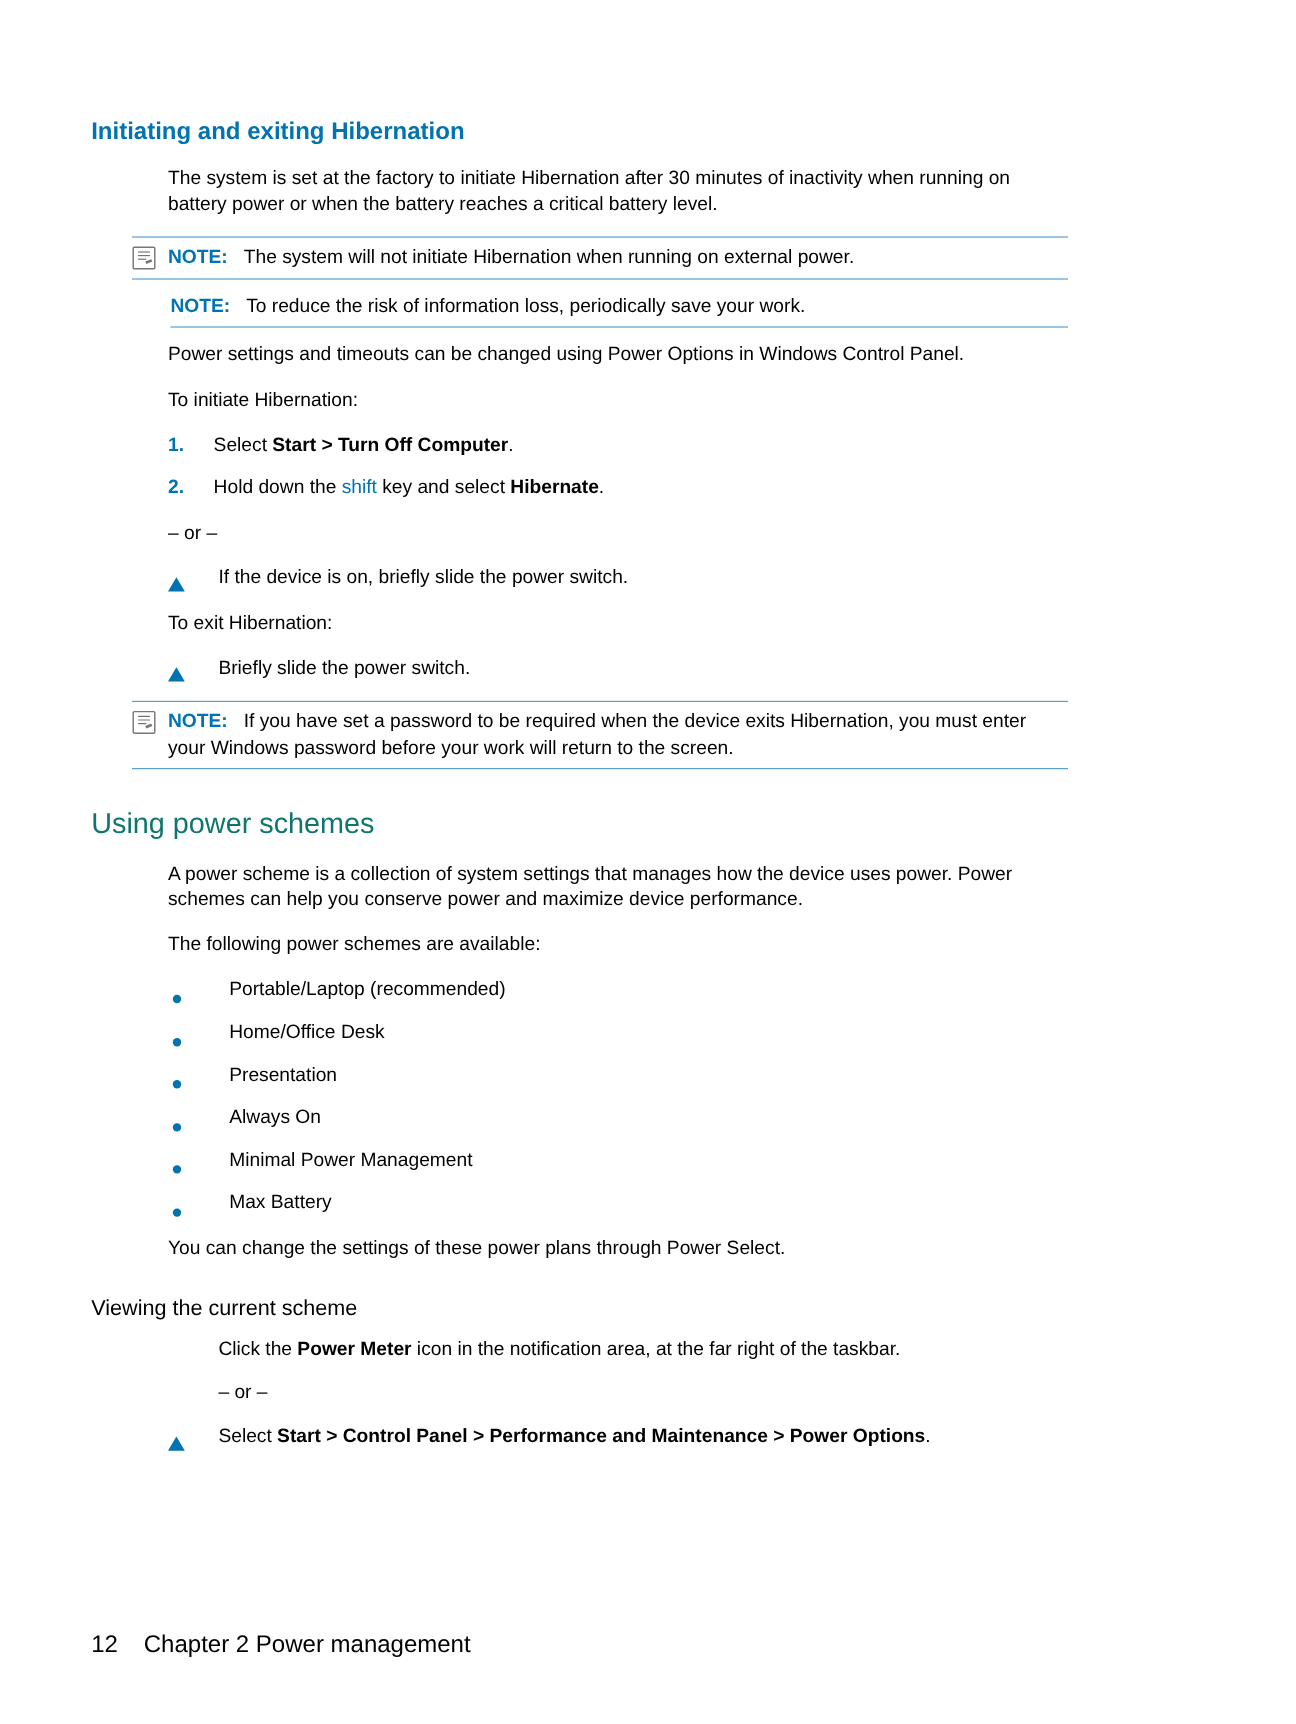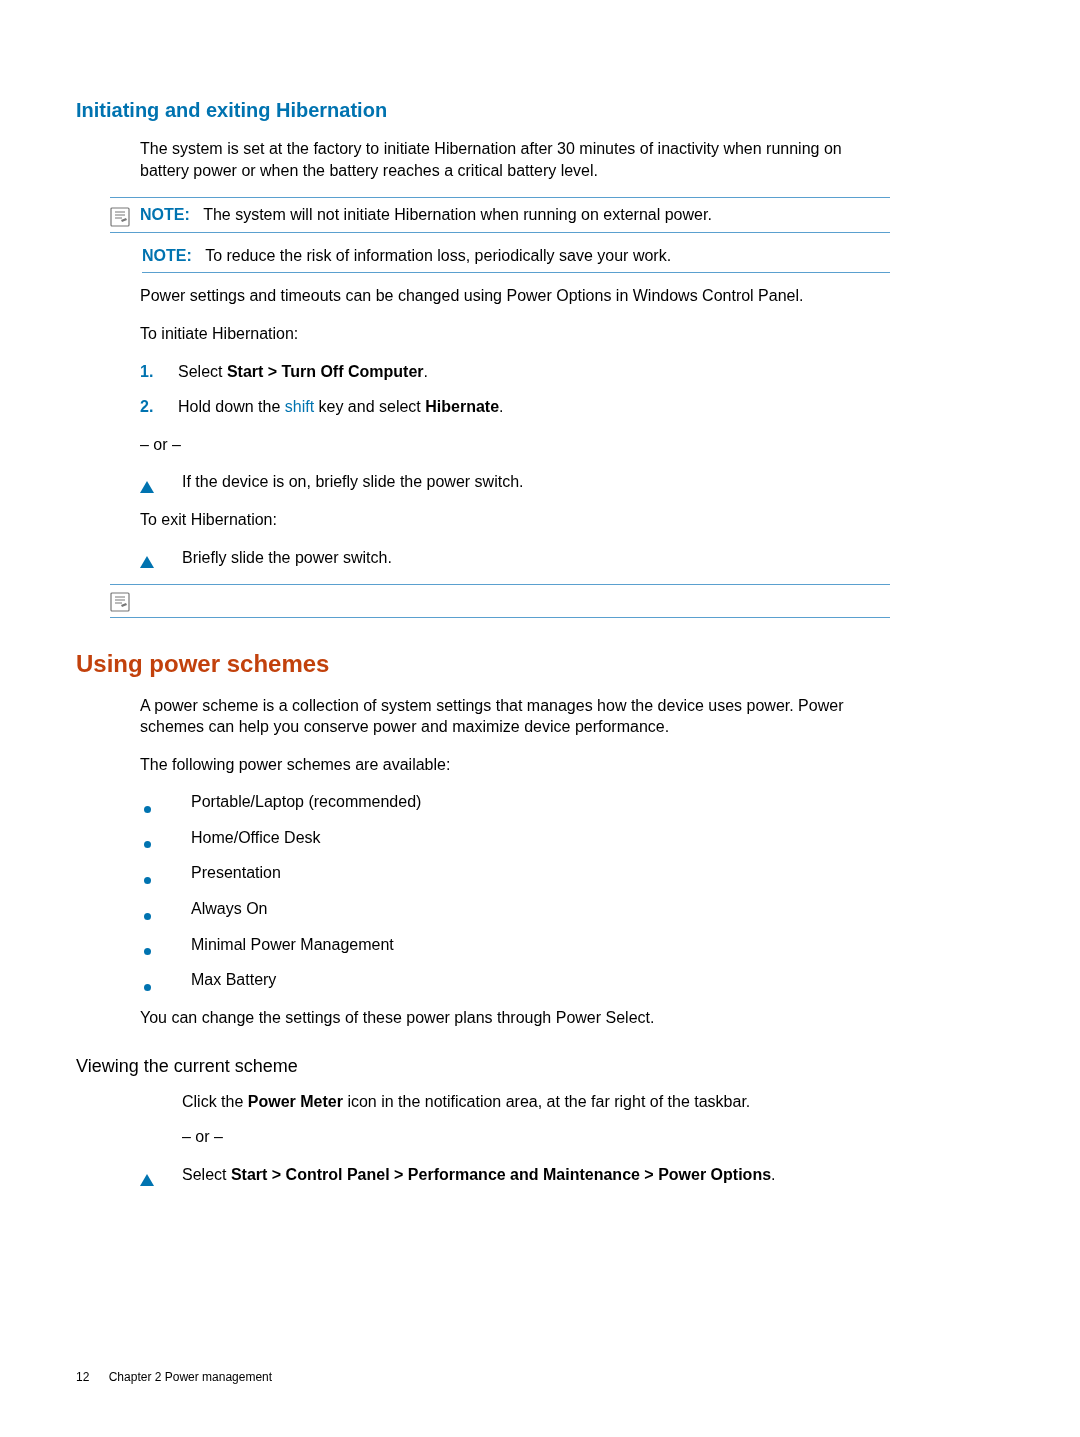--- a/index.html
+++ b/index.html
@@ -18,23 +18,23 @@
   padding: 97px 70px 70px 76px;
   position: relative;
 }
 .h2 {
   color: #0073b0;
   font-size: 20px;
   font-weight: bold;
   margin: 0 0 14px 0;
 }
 .h1 {
-  color: #c2410c;
+  color: #0f766e;
   font-size: 24px;
-  font-weight: bold;
+  font-weight: normal;
   margin: 30px 0 14px 0;
 }
 .h3 {
   color: #000000;
   font-size: 18px;
   font-weight: normal;
   margin: 26px 0 12px 0;
 }
 .content {
   margin-left: 64px;
@@ -42,21 +42,21 @@
 }
 p.body {
   margin: 0 0 16px 0;
 }
 .note {
   border-top: 1px solid #5aa0cf;
   border-bottom: 1px solid #5aa0cf;
   padding: 6px 0 6px 0;
   margin: 0 0 12px 34px;
   display: flex;
-  align-items: flex-end;
+  align-items: flex-start;
   gap: 10px;
   box-sizing: border-box;
 }
 .note.inner {
   margin-left: 66px;
   margin-right: 0;
   border-top: none;
   border-bottom: 1px solid #5aa0cf;
   padding-top: 0;
 }
@@ -127,21 +127,21 @@
 .tri-body { flex: 1; }
 .keycap { color: #0073b0; }
 strong { font-weight: bold; }
 .or-sep {
   margin: 0 0 16px 0;
 }
 .footer {
   position: absolute;
   left: 76px;
   bottom: 52px;
-  font-size: 12px;
+  font-size: 20px;
 }
 .footer .pagenum { margin-right: 16px; }
 </style>
 </head>
 <body>
 
 <div class="page">
 
   <h2 class="h2">Initiating and exiting Hibernation</h2>
 
@@ -209,20 +209,24 @@
 
   <div class="note">
     <span class="note-icon">
       <svg viewBox="0 0 20 20" width="20" height="20">
         <rect x="1" y="1" width="18" height="18" rx="1" fill="none" stroke="#777" stroke-width="1.2"></rect>
         <line x1="5" y1="5" x2="15" y2="5" stroke="#777" stroke-width="1"></line>
         <line x1="5" y1="8" x2="15" y2="8" stroke="#777" stroke-width="1"></line>
         <line x1="5" y1="11" x2="12" y2="11" stroke="#777" stroke-width="1"></line>
         <path d="M11 13 l5 -2 l1 2 l-5 2 z" fill="#777"></path>
       </svg>
+    </span>
+    <span class="note-text">
+      <span class="note-label">NOTE:</span>
+      &nbsp;&nbsp;<span>If you have set a password to be required when the device exits Hibernation, you must enter your Windows password before your work will return to the screen.</span>
     </span>
   </div>
 
   <h1 class="h1">Using power schemes</h1>
 
   <div class="content">
     <p class="body">A power scheme is a collection of system settings that manages how the device uses power. Power schemes can help you conserve power and maximize device performance.</p>
     <p class="body">The following power schemes are available:</p>
 
     <ul class="bullet">

